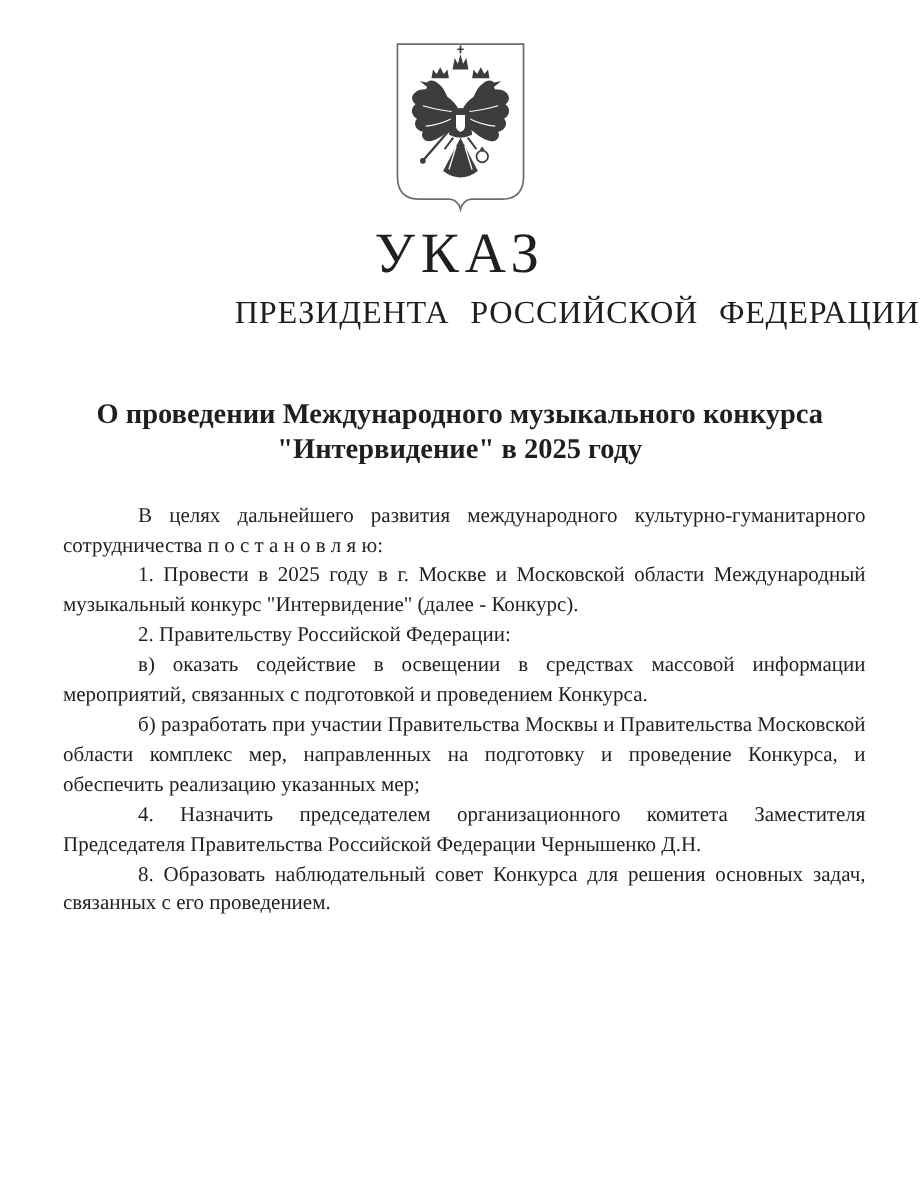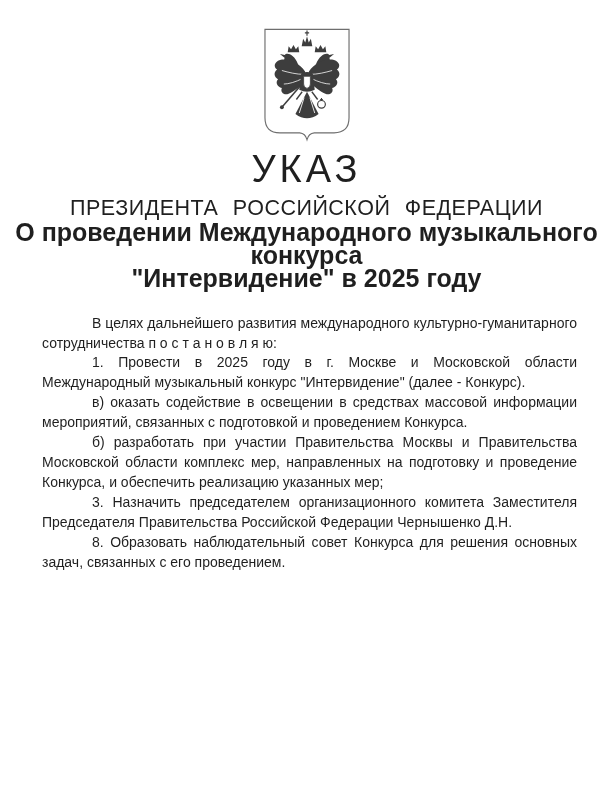--- a/index.html
+++ b/index.html
@@ -6,50 +6,51 @@
     margin: 0;
     padding: 0;
     background: #ffffff;
   }
   .sheet {
     position: relative;
     width: 613px;
     height: 692px;
     background: #ffffff;
     overflow: hidden;
-    font-family: Liberation Sans, sans-serif;
+    font-family: Liberation Serif, serif;
     color: #1f1f1f;
   }
   .emblem {
     display: block;
     margin: 28px auto 0 auto;
     width: 88px;
     height: 114px;
   }
   .doc-kind {
     margin-top: 8px;
     text-align: center;
     font-size: 38px;
     line-height: 1.0;
     letter-spacing: 4px;
     font-weight: normal;
   }
   .issuer {
     margin-top: 9px;
-    text-align: center;
+    text-align: right;
     font-size: 21.5px;
     line-height: 1.1;
     letter-spacing: 0.5px;
     word-spacing: 8px;
     font-weight: normal;
   }
   .subject {
+    margin-top: 44px;
     text-align: center;
     font-weight: bold;
-    font-size: 25px;
+    font-size: 19px;
     line-height: 23px;
   }
   .decree-body {
     margin: 24px 44px 0 42px;
     width: 535px;
     font-size: 14px;
     line-height: 19.9px;
     text-align: justify;
     text-justify: inter-word;
   }
@@ -102,19 +103,20 @@
   <div class="issuer">ПРЕЗИДЕНТА РОССИЙСКОЙ ФЕДЕРАЦИИ</div>
 
   <div class="subject">
     <div>О проведении Международного музыкального конкурса</div>
     <div>"Интервидение" в 2025 году</div>
   </div>
 
   <div class="decree-body">
     <p>В целях дальнейшего развития международного культурно-гуманитарного сотрудничества  п о с т а н о в л я ю:</p>
     <p>1. Провести в 2025 году в г. Москве и Московской области Международный музыкальный конкурс "Интервидение" (далее - Конкурс).</p>
+    <p>2. Правительству Российской Федерации:</p>
     <p>в) оказать содействие в освещении в средствах массовой информации мероприятий, связанных с подготовкой и проведением Конкурса.</p>
     <p>б) разработать при участии Правительства Москвы и Правительства Московской области комплекс мер, направленных на подготовку и проведение Конкурса, и обеспечить реализацию указанных мер;</p>
-    <p>3. Назначить председателем организационного комитета Заместителя Председателя Правительства Российской Федерации Чернышенко Д.Н.</p>
+    <p>4. Назначить председателем организационного комитета Заместителя Председателя Правительства Российской Федерации Чернышенко Д.Н.</p>
     <p>8. Образовать наблюдательный совет Конкурса для решения основных задач, связанных с его проведением.</p>
   </div>
 
 </div>
 
 </body></html>

